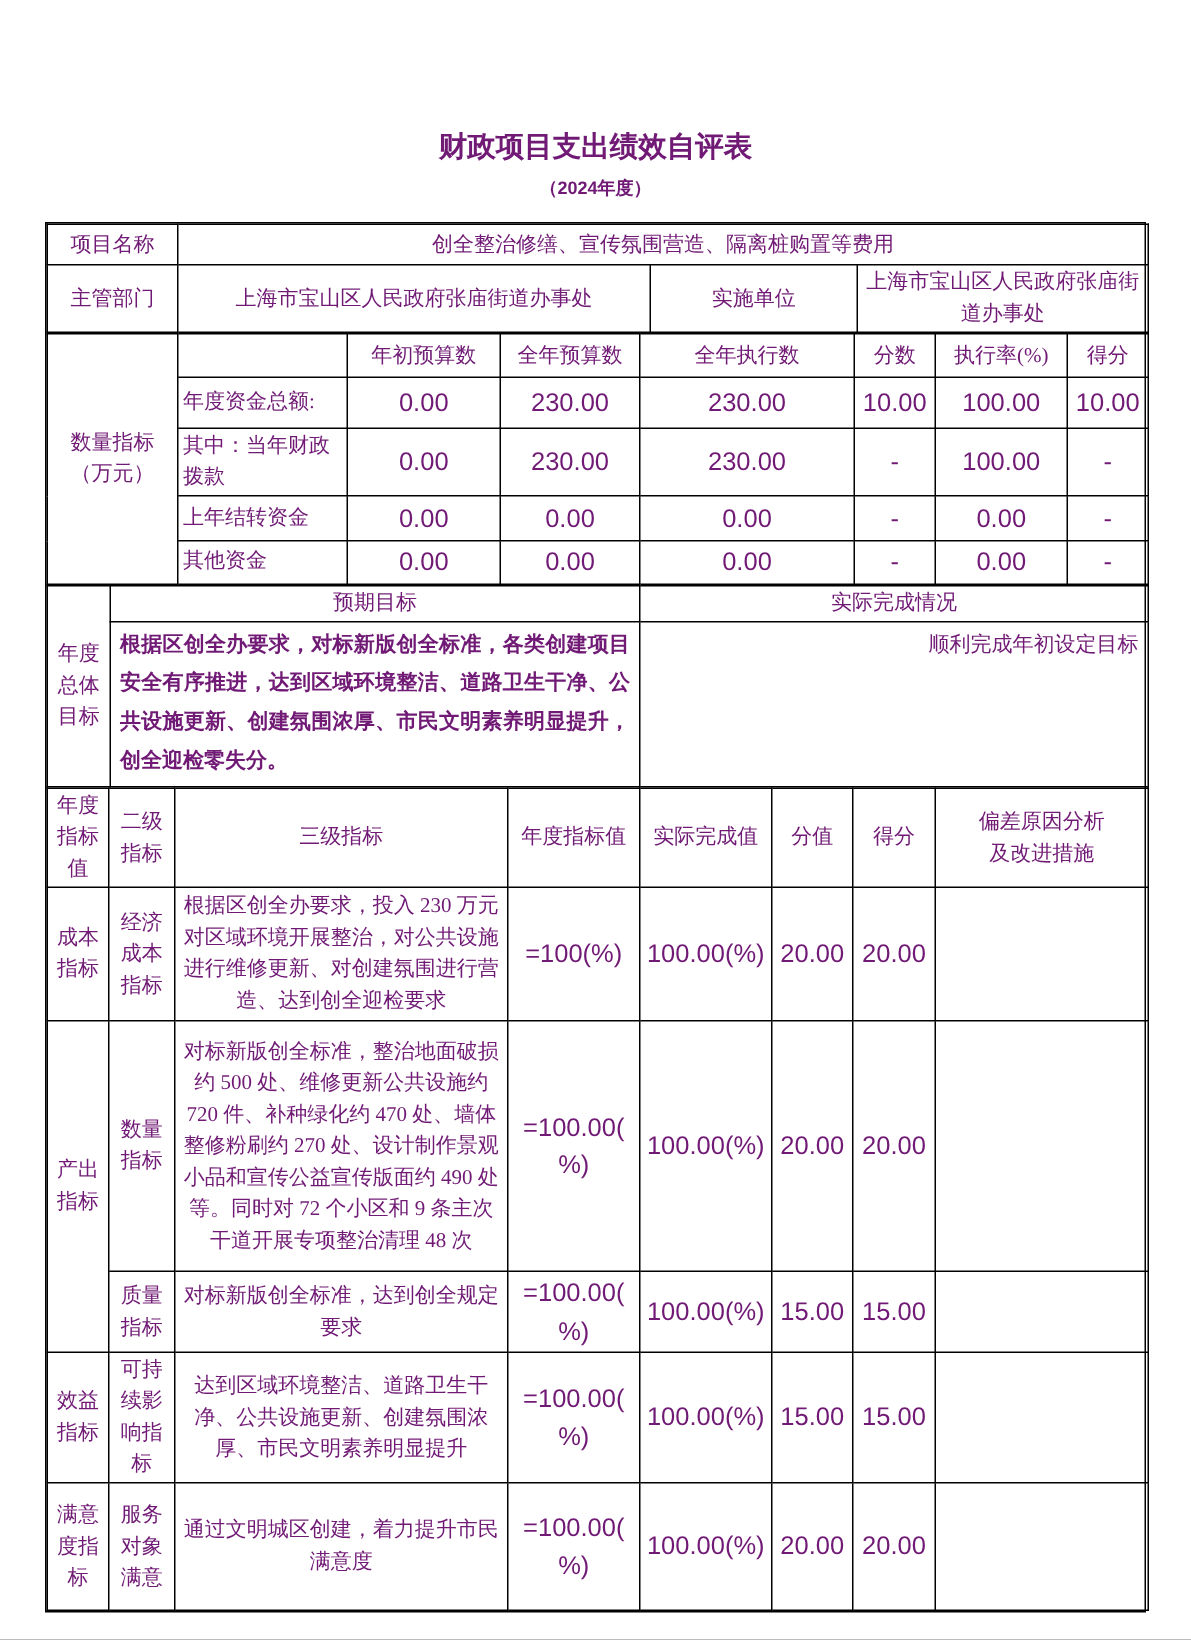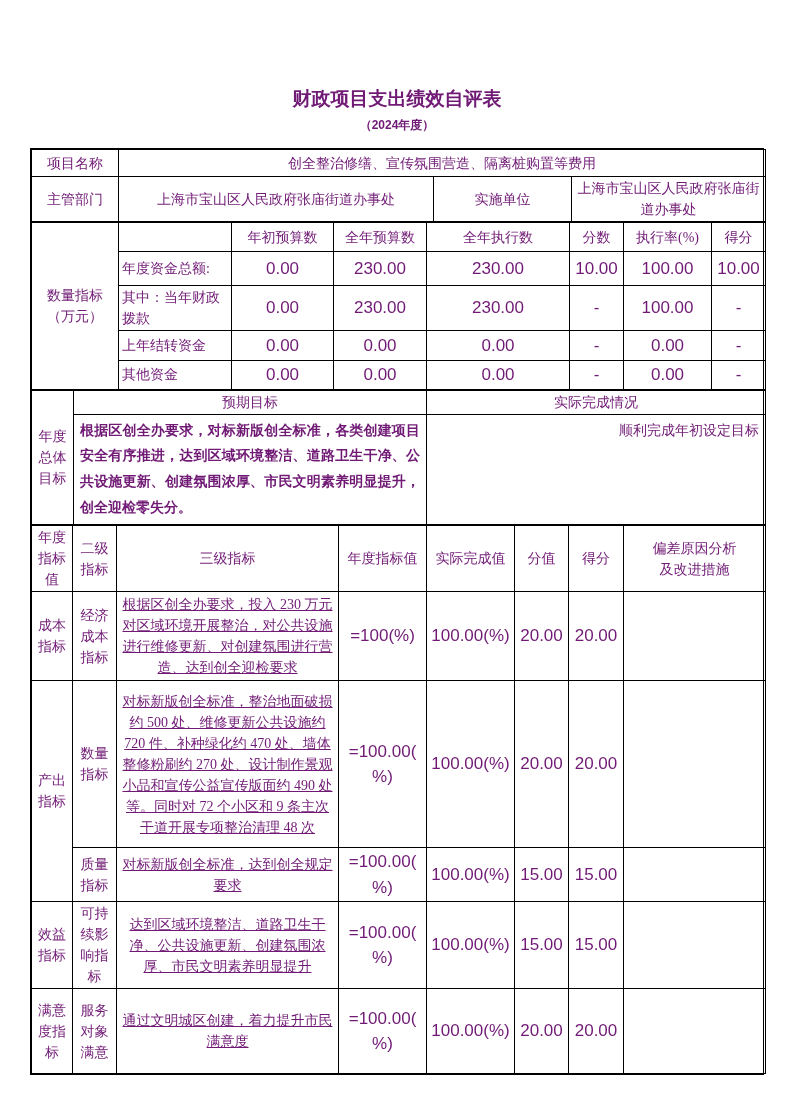--- a/index.html
+++ b/index.html
@@ -61,21 +61,21 @@
     padding: 3px 6px;
     line-height: 1.85;
     font-weight: bold;
   }
   .goal-actual {
     vertical-align: top;
     text-align: right;
     padding: 3px 6px;
     line-height: 1.85;
   }
-  .lv3 { padding: 2px 4px; text-decoration: underline; }
+  .lv3 { padding: 2px 4px; }
 </style>
 </head>
 <body>
 
 <div class="page">
 
   <div class="title">财政项目支出绩效自评表</div>
   <div class="subtitle">（2024年度）</div>
 
   <div class="tbl-wrap">

